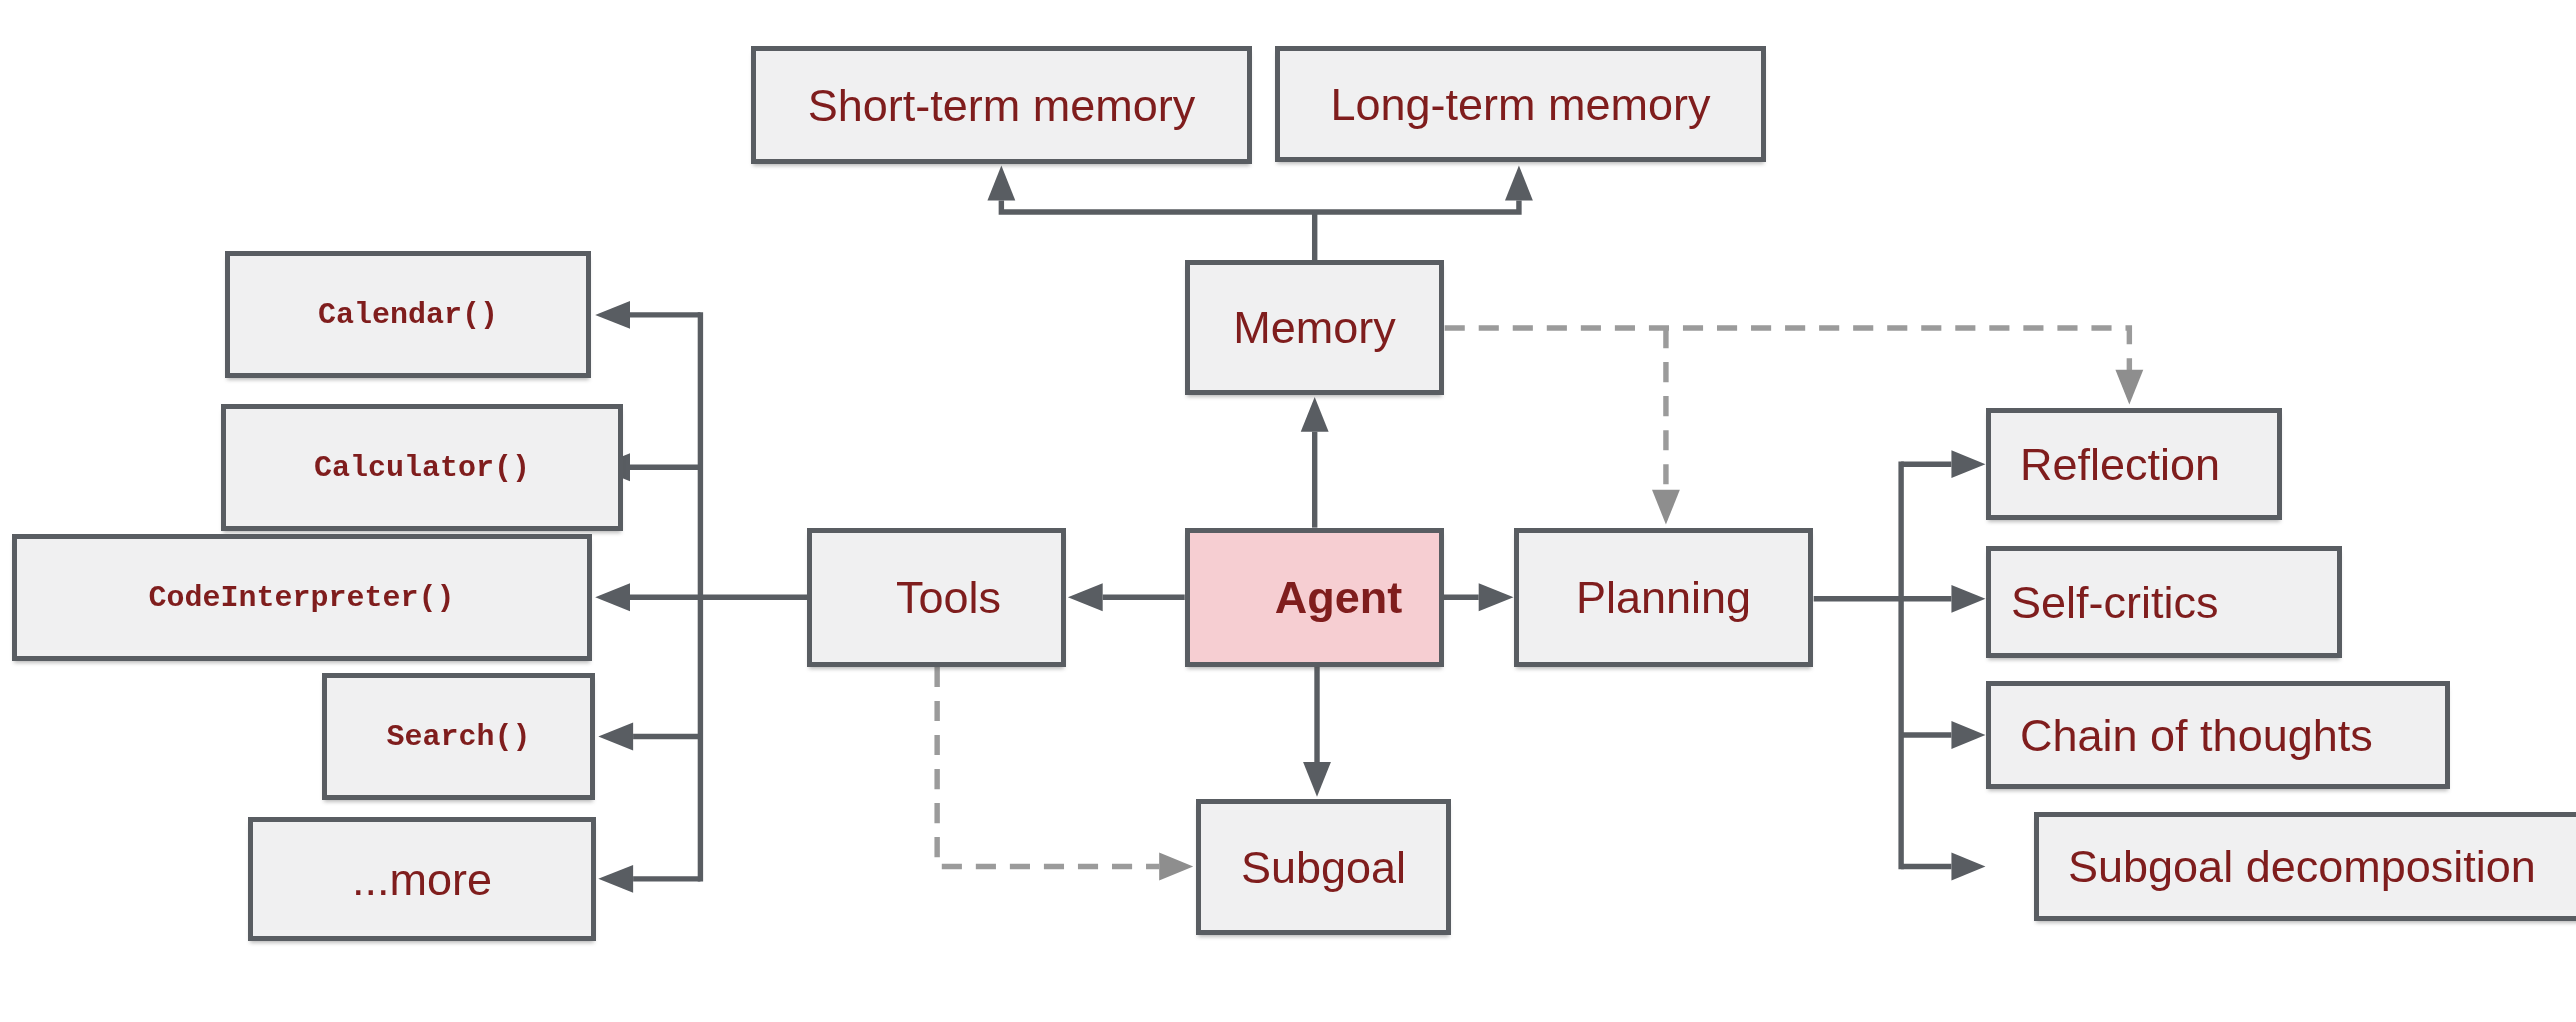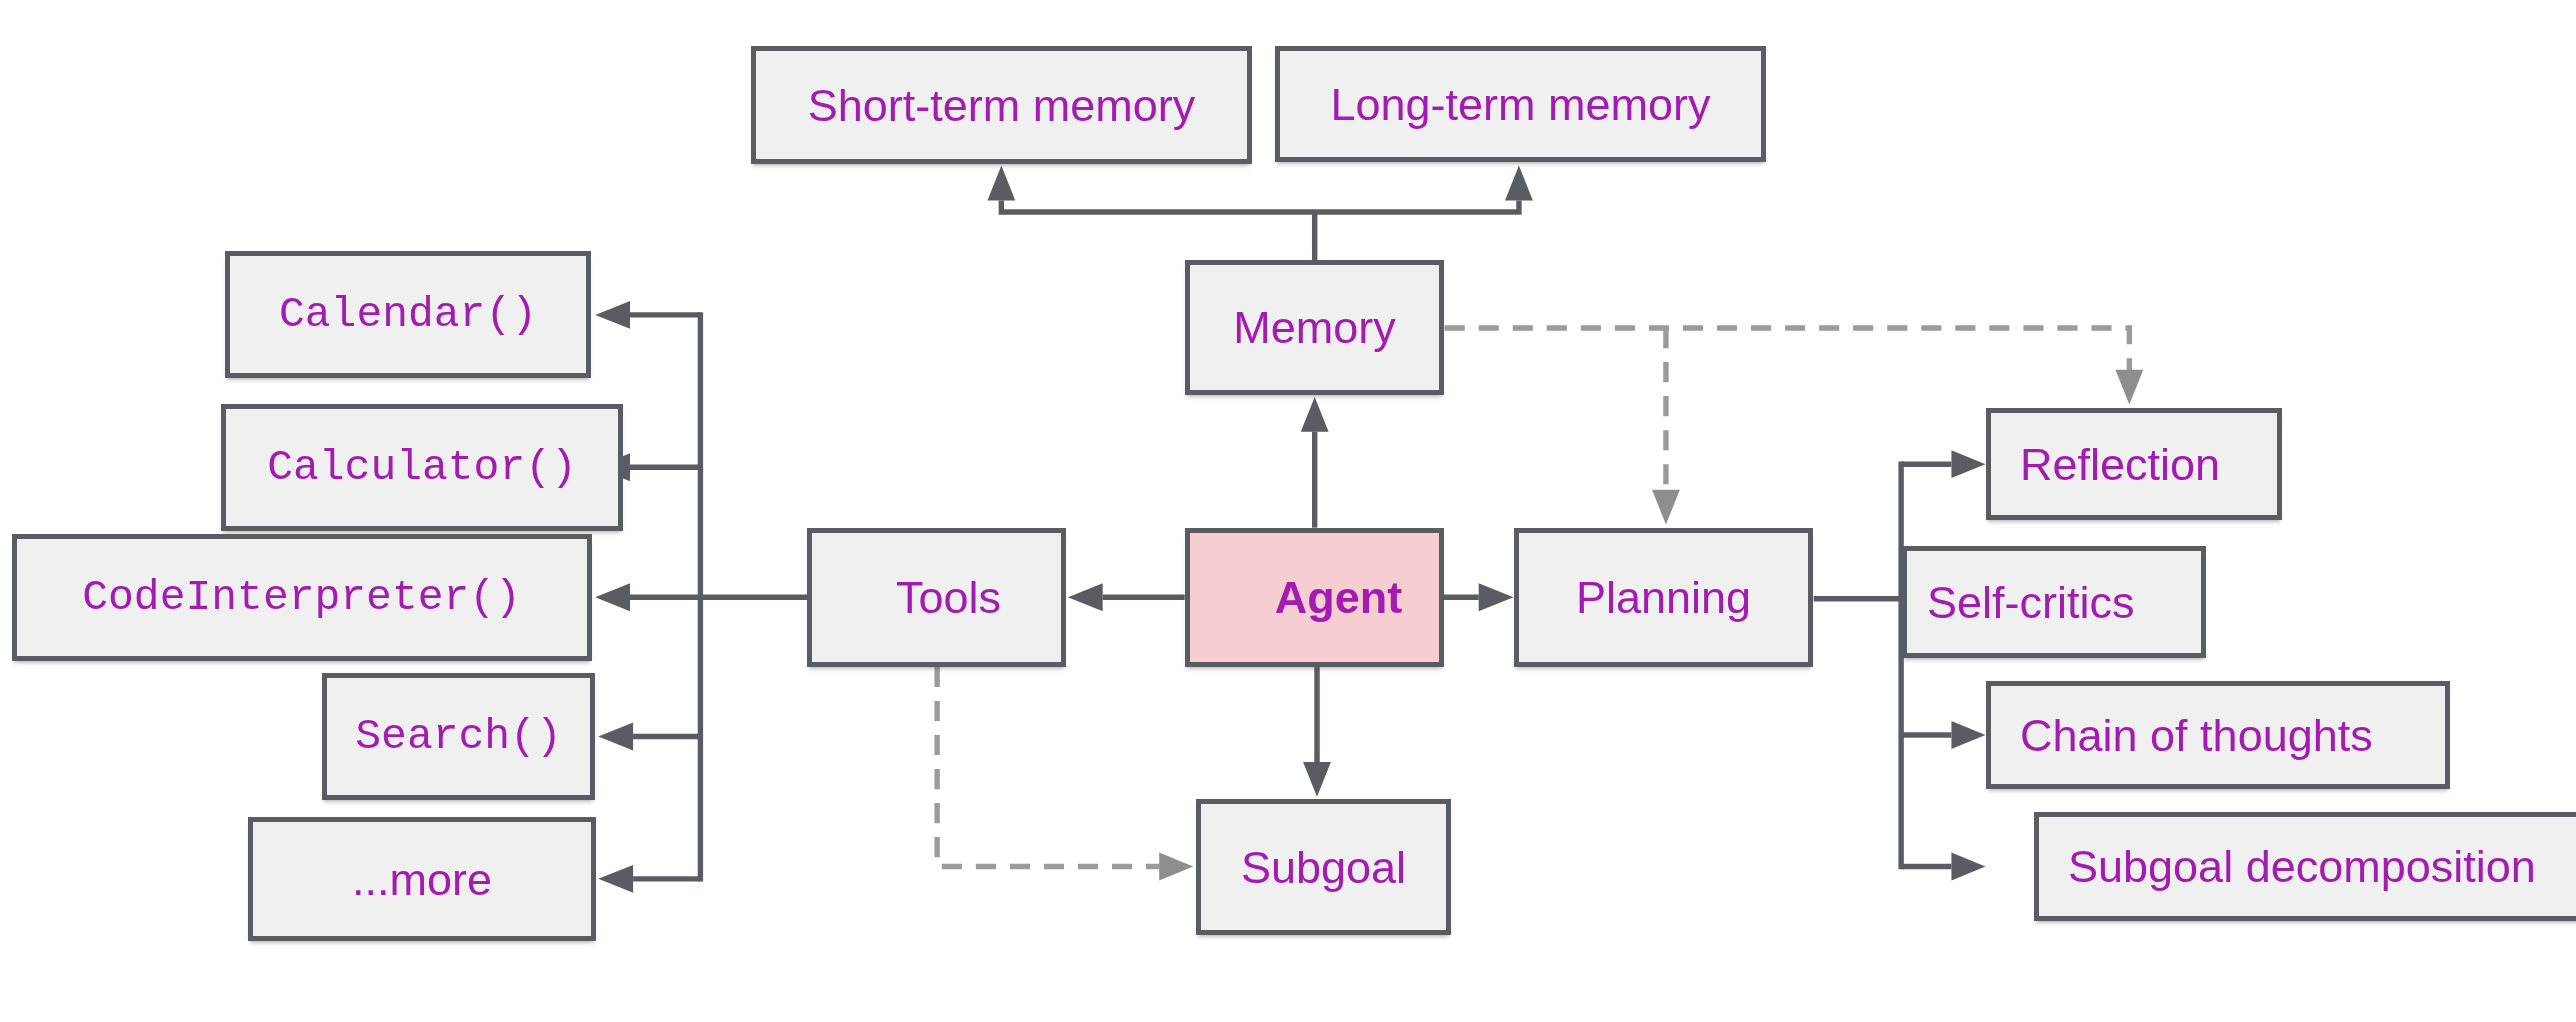--- a/index.html
+++ b/index.html
@@ -21,34 +21,34 @@
     top: 0;
     width: 2576px;
     height: 1022px;
     z-index: 0;
   }
   .node {
     position: absolute;
     box-sizing: border-box;
     border: 5.4px solid #595d62;
     background: #f0f0f1;
-    color: #a21caf;
+    color: #7f1d1d;
     display: flex;
     align-items: center;
     justify-content: center;
     font-size: 45px;
     line-height: 1;
     z-index: 1;
     box-shadow: 0 4.6px 3.9px -2.3px rgba(80,80,80,0.40);
     white-space: nowrap;
   }
   .node.mono {
     font-family: "Liberation Mono", monospace;
-    font-weight: 400;
-    font-size: 43px;
+    font-weight: 700;
+    font-size: 30px;
   }
   .node.agent {
     background: #f6ced2;
     font-weight: 700;
   }
   .node.left-align {
     justify-content: flex-start;
     padding-left: 29px;
   }
 </style>
@@ -143,18 +143,18 @@
 
   <div class="node" style="left:1196px; top:799px; width:255px; height:136px;">Subgoal</div>
 
   <div class="node mono" style="left:225px; top:251px; width:366px; height:127px;">Calendar()</div>
   <div class="node mono" style="left:190px; top:404px; width:402px; height:127px;margin-left:31px;">Calculator()</div>
   <div class="node mono" style="left:11.6px; top:534px; width:580px; height:127px;">CodeInterpreter()</div>
   <div class="node mono" style="left:322px; top:673px; width:273px; height:127px;">Search()</div>
   <div class="node" style="left:248px; top:817px; width:348px; height:124px;">...more</div>
 
   <div class="node left-align" style="left:1986px; top:408px; width:296px; height:112px;">Reflection</div>
-  <div class="node left-align" style="left:1902px; top:546px; width:304px; height:112px;padding-left:20px;">Self-critics</div>
+  <div class="node left-align" style="left:1986px; top:546px; width:356px; height:112px;padding-left:20px;">Self-critics</div>
   <div class="node left-align" style="left:1986px; top:681px; width:464px; height:108px;">Chain of thoughts</div>
   <div class="node left-align" style="left:1986px; top:812px; width:575px; height:109px;margin-left:48px;">Subgoal decomposition</div>
 
 </div>
 
 
 </body></html>

